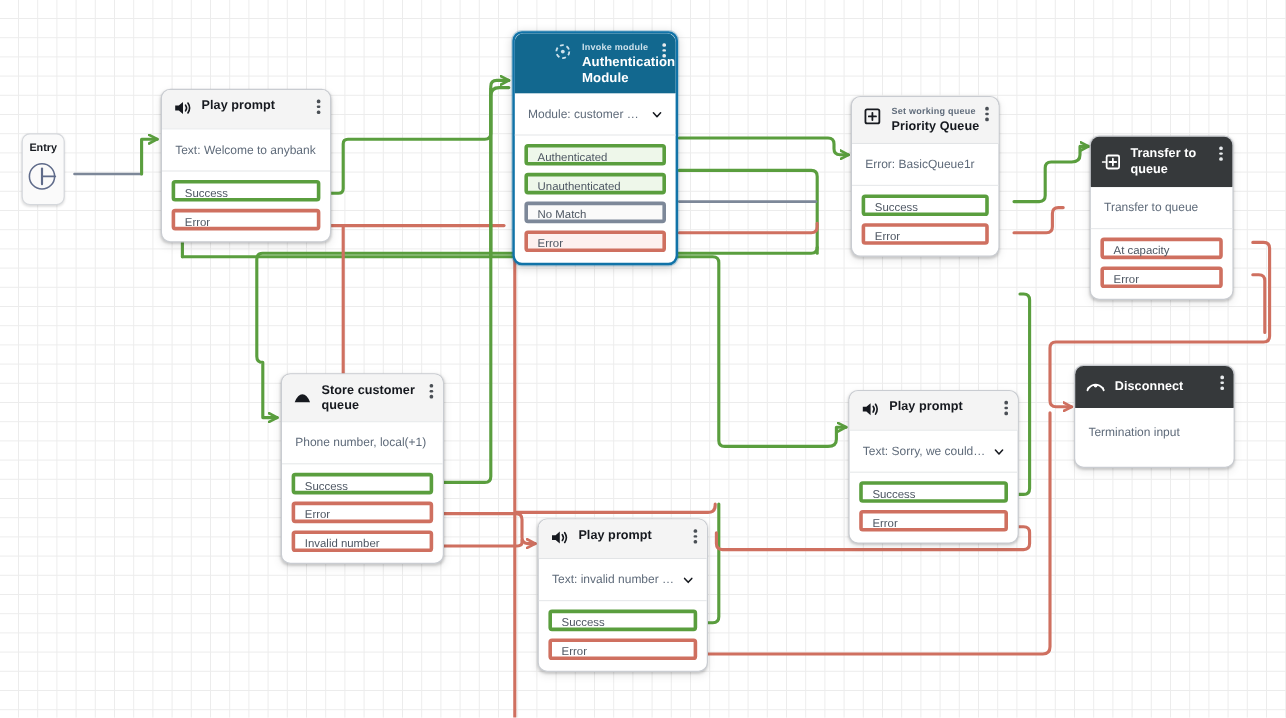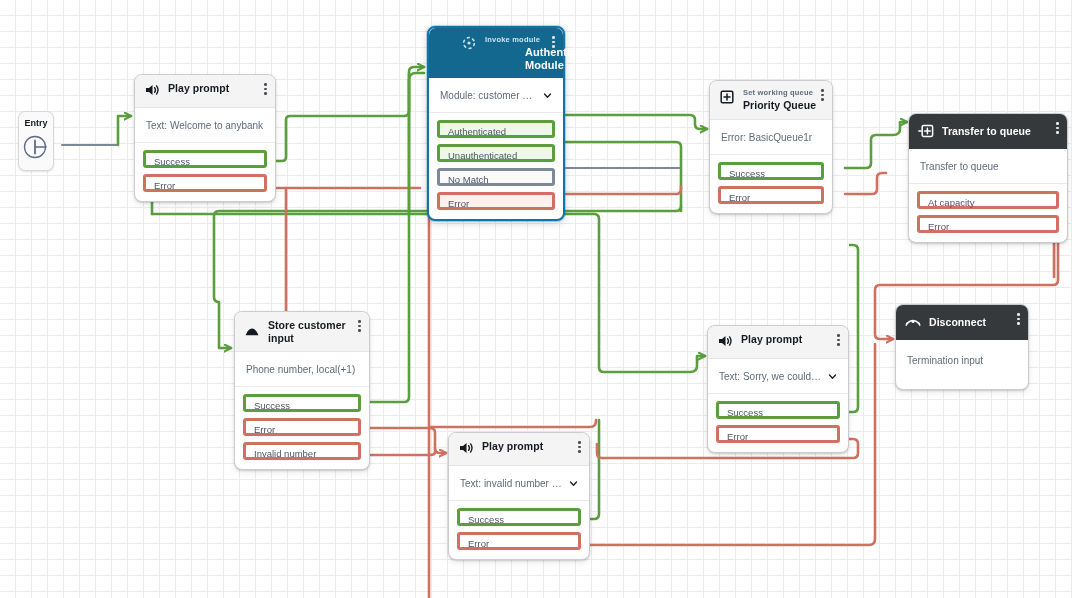--- a/index.html
+++ b/index.html
@@ -48,21 +48,21 @@
   .htext{flex:1 1 auto;min-width:0;}
   .ntype{
     font-size:7.5px;font-weight:bold;color:#cfe3ed;letter-spacing:.2px;
     line-height:10px;margin-bottom:1px;
   }
   .ntitle{
     font-size:10.5px;font-weight:bold;color:#16191f;line-height:12.5px;
     letter-spacing:.05px;
   }
   .nhead.dark .ntitle{color:#ffffff;}
-  .nhead.teal .ntitle{color:#ffffff;font-size:11px;margin-left:40px;}
+  .nhead.teal .ntitle{color:#ffffff;font-size:11px;}
   .kebab{
     position:absolute;right:8px;top:8px;width:3px;
     display:flex;flex-direction:column;gap:2px;align-items:center;
   }
   .kebab i{display:block;width:2.5px;height:2.5px;border-radius:50%;background:#4a4f55;}
   .nhead.dark .kebab i,.nhead.teal .kebab i{background:#e8ebed;}
 
   .nbody{
     padding:11px 11px 10px 11px;
     font-size:10px;color:#5f6b7a;line-height:13px;
@@ -260,21 +260,21 @@
     </div>
     <div class="nbody">
       <span class="btext">Error: BasicQueue1r</span>
     </div>
     <div class="ports">
       <div class="port ok">Success</div>
       <div class="port err">Error</div>
     </div>
   </div>
 
-  <div class="node" id="n-transfer" style="left:908px;top:113px;width:160px;">
+  <div class="node" id="n-transfer" style="left:908px;top:113px;width:120px;">
     <div class="nhead dark" style="align-items:center;padding-top:8px;padding-bottom:8px;">
       <svg class="nicon" viewBox="0 0 16 16">
         <path d="M0.8,8 L3.2,8" stroke="#ffffff" stroke-width="1.4" stroke-linecap="round"></path>
         <rect x="4.2" y="2.6" width="10.4" height="10.8" rx="1.3" fill="none" stroke="#ffffff" stroke-width="1.5"></rect>
         <path d="M9.4,5.2 L9.4,10.8 M6.6,8 L12.2,8" stroke="#ffffff" stroke-width="1.5" stroke-linecap="round"></path>
       </svg>
       <div class="htext">
         <div class="ntitle">Transfer to queue</div>
       </div>
       <div class="kebab">
@@ -291,21 +291,21 @@
       <div class="port err">Error</div>
     </div>
   </div>
 
   <div class="node" id="n-store" style="left:234px;top:311px;width:136px;">
     <div class="nhead" style="align-items:center;">
       <svg class="nicon" viewBox="0 0 16 16">
         <path d="M1.6,11.2 Q4.2,4.6 8,4.6 Q11.8,4.6 14.4,11.2 Z" fill="#16191f"></path>
       </svg>
       <div class="htext">
-        <div class="ntitle" style="max-width:80px;">Store customer input</div>
+        <div class="ntitle" style="max-width:80px;">Store customer queue</div>
       </div>
       <div class="kebab">
           <i></i>
           <i></i>
           <i></i>
         </div>
     </div>
     <div class="nbody">
       <span class="btext">Phone number, local(+1)</span>
     </div>

